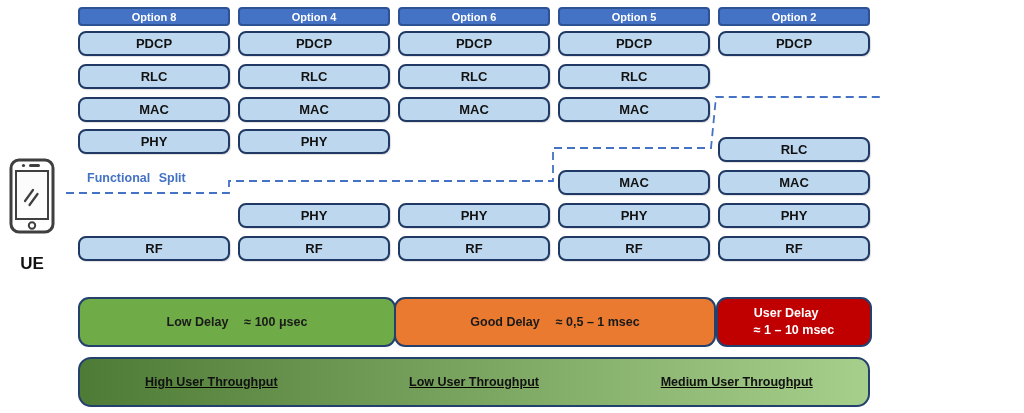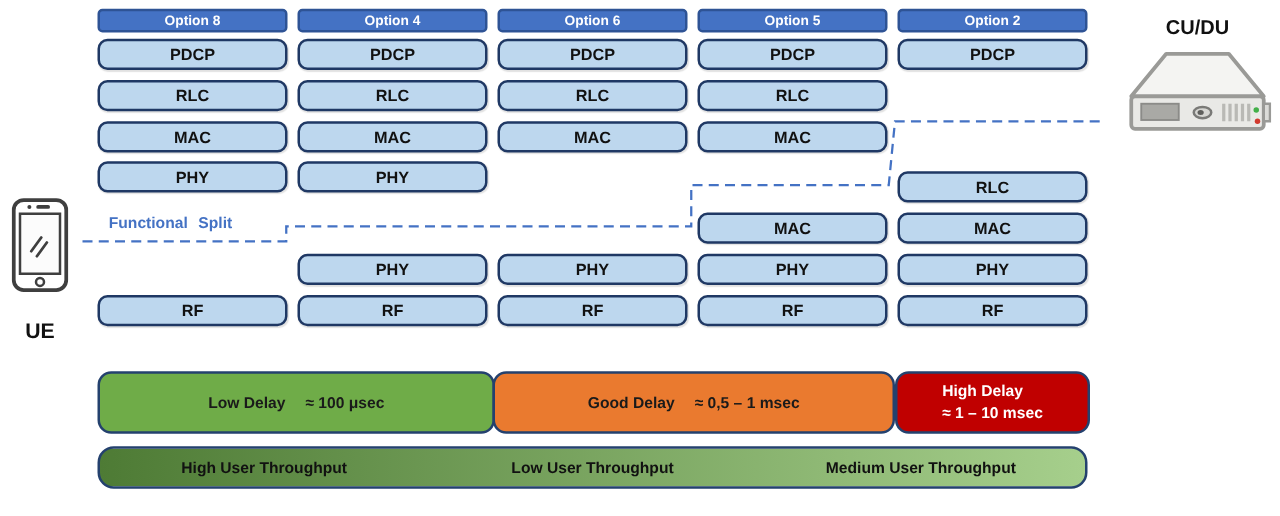--- a/index.html
+++ b/index.html
@@ -44,24 +44,24 @@
 
   
   .dseg{position:absolute;top:297px;height:50px;border:2px solid var(--bar-border);
         border-radius:11px;display:flex;align-items:center;justify-content:center;
         font-weight:bold;font-size:12.5px;box-sizing:border-box;}
   .seg1{left:78px;width:318px;}
   .seg2{left:394px;width:322px;}
   .seg3{left:716px;width:156px;}
   .seg-inner{text-align:left;line-height:1.35;}
   .seg1 .seg-inner,.seg2 .seg-inner{text-align:center;}
-  .tbar{position:absolute;left:78px;top:357px;width:792px;height:34px;
+  .tbar{position:absolute;left:78px;top:357px;width:792px;height:50px;
         border:2px solid var(--bar-border);border-radius:13px;box-sizing:border-box;
         background:linear-gradient(90deg,var(--tp-from),var(--tp-to));
-        display:flex;}
+        display:flex;text-decoration:underline;}
   .tcell{flex:1;display:flex;align-items:center;justify-content:center;
          font-weight:bold;font-size:12.5px;color:#111;}
 </style>
 </head>
 <body>
 
 <div class="canvas">
 
   <svg class="split-svg" viewBox="0 0 1024 413">
     <polyline points="66,193 229,193 229,181 553,181 553,148 711,148 716,97 884,97" fill="none" stroke="#4472C4" stroke-width="1.8" stroke-dasharray="8 5"></polyline>
@@ -74,34 +74,20 @@
       <rect x="2" y="2" width="42" height="72" rx="8" fill="#ffffff" stroke="#3f3f3f" stroke-width="3"></rect>
       <rect x="7" y="13" width="32" height="48" fill="#fcfcfc" stroke="#3f3f3f" stroke-width="2"></rect>
       <circle cx="14.5" cy="7.5" r="1.6" fill="#3f3f3f"></circle>
       <rect x="20" y="6" width="11" height="3" rx="1.5" fill="#3f3f3f"></rect>
       <path d="M16 43 L24 32 M20.5 47 L28.5 36" stroke="#3f3f3f" stroke-width="2.2" stroke-linecap="round"></path>
       <circle cx="23" cy="67.5" r="3.2" fill="#ffffff" stroke="#3f3f3f" stroke-width="2"></circle>
     </svg>
     <div class="ue-label">UE</div>
   </div>
 
-  <div class="cudu">
-    <div class="cudu-label">CU/DU</div>
-    <svg width="118" height="70" viewBox="0 0 118 70">
-      <path d="M34 5 L84 5 L112 39 L6 39 Z" fill="#f4f4f2" stroke="#9a9a97" stroke-width="3" stroke-linejoin="round"></path>
-      <rect x="6" y="39" width="106" height="26" rx="3" fill="#e9e9e6" stroke="#9a9a97" stroke-width="3"></rect>
-      <rect x="112" y="45" width="5" height="14" fill="#dcdcd9" stroke="#9a9a97" stroke-width="2"></rect>
-      <rect x="14" y="45" width="30" height="13" fill="#a9a9a5" stroke="#8b8b88" stroke-width="1.5"></rect>
-      <ellipse cx="63" cy="52" rx="7" ry="4.5" fill="#d6d6d2" stroke="#7a7a77" stroke-width="2"></ellipse>
-      <ellipse cx="61.5" cy="52" rx="2.5" ry="2" fill="#5f5f5c"></ellipse>
-      <path d="M80 45 V59 M85 45 V59 M90 45 V59 M95 45 V59 M100 45 V59" stroke="#b9b9b5" stroke-width="2.6"></path>
-      <circle cx="106" cy="50" r="2.2" fill="#43b049"></circle>
-      <circle cx="107" cy="59" r="2.2" fill="#d23a2e"></circle>
-    </svg>
-  </div>
 
   <div class="cols" id="columns">
       <div class="col c1">
         <div class="hdr">Option 8</div>
         <div class="box r1">PDCP</div>
         <div class="box r2">RLC</div>
         <div class="box r3">MAC</div>
         <div class="box r4">PHY</div>
         <div class="box r8">RF</div>
       </div>
@@ -147,21 +133,21 @@
           <div>Low Delay  ≈ 100 μsec</div>
         </div>
       </div>
       <div class="dseg seg2" style="background: rgb(234, 122, 47); color: rgb(26, 26, 26);">
         <div class="seg-inner">
           <div>Good Delay  ≈ 0,5 – 1 msec</div>
         </div>
       </div>
       <div class="dseg seg3" style="background: rgb(192, 0, 0); color: rgb(255, 255, 255);">
         <div class="seg-inner">
-          <div>High Delay</div>
+          <div>User Delay</div>
           <div>≈ 1 – 10 msec</div>
         </div>
       </div>
     </div>
 
   <div class="tbar" id="tputbar">
       <div class="tcell">High User Throughput</div>
       <div class="tcell">Low User Throughput</div>
       <div class="tcell">Medium User Throughput</div>
     </div>

